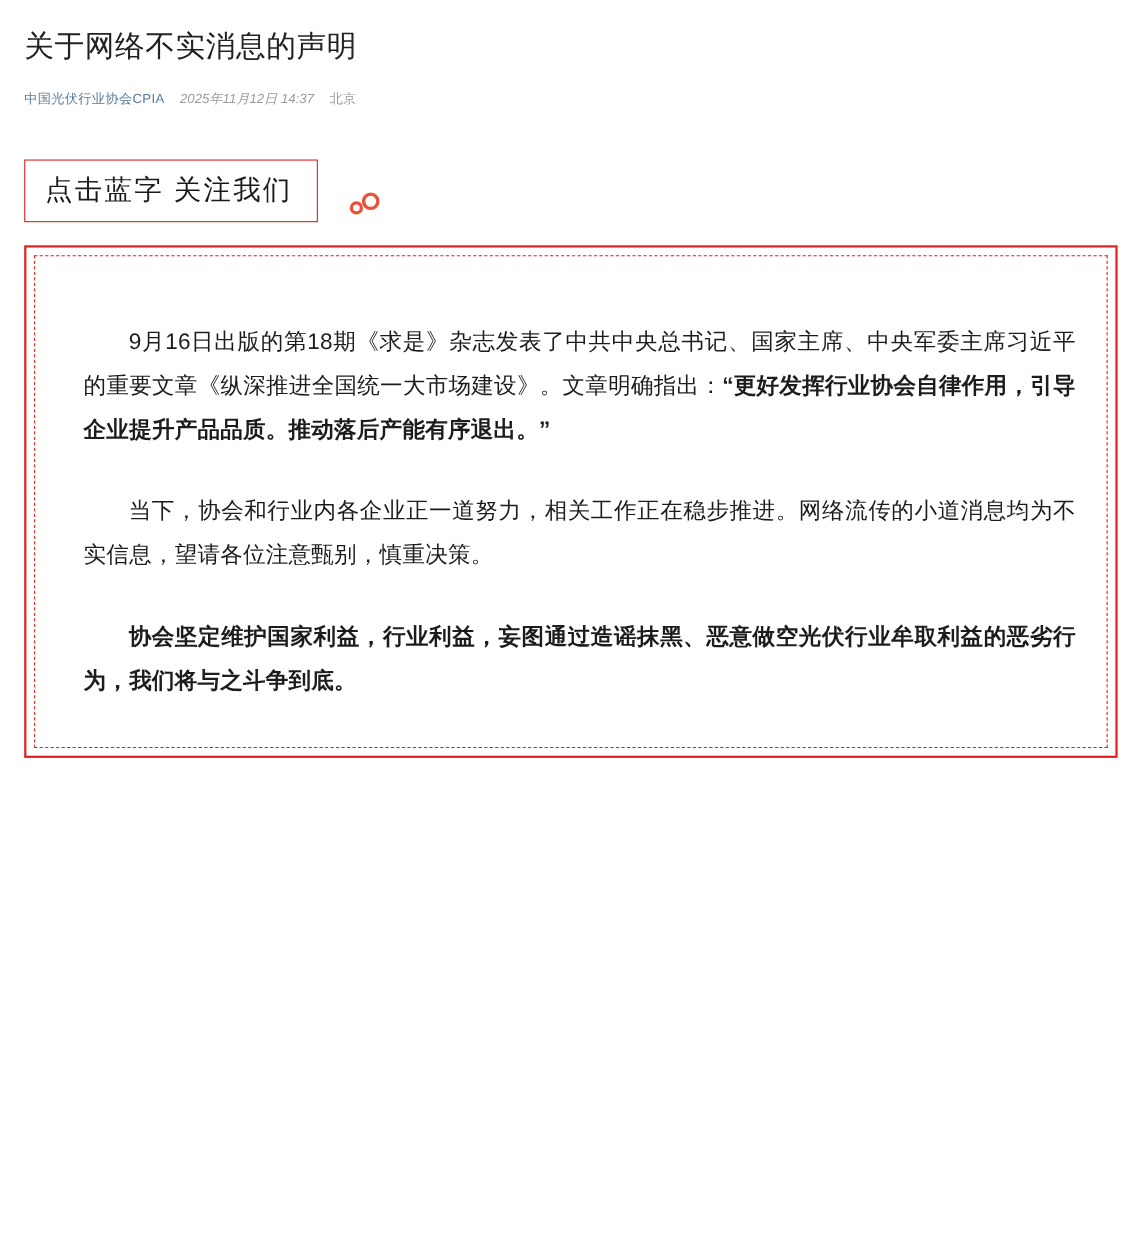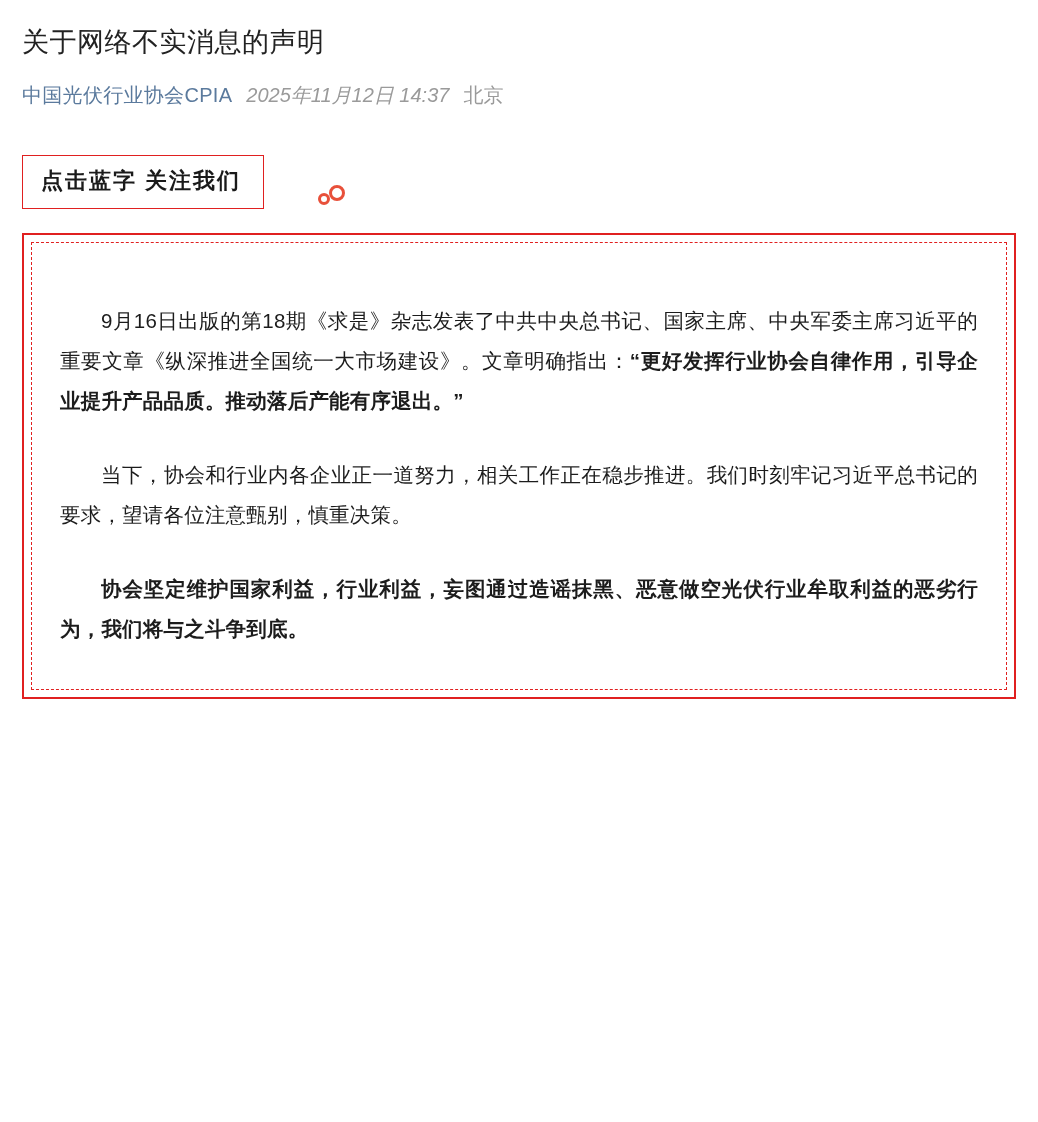--- a/index.html
+++ b/index.html
@@ -25,21 +25,21 @@
     font-weight: 400;
     color: #222222;
     margin: 4px 0 22px 0;
     letter-spacing: 0.5px;
   }
   .meta-row {
     display: flex;
     align-items: baseline;
     gap: 14px;
     margin-bottom: 46px;
-    font-size: 20px;
+    font-size: 12px;
   }
   .meta-account {
     color: #5b7a9d;
     letter-spacing: 0.3px;
   }
   .meta-date {
     color: #9a9a9a;
     font-style: italic;
   }
   .meta-location {
@@ -52,22 +52,22 @@
     margin: 0 0 22px 0;
     height: 56px;
   }
   .banner-box {
     display: inline-block;
     border: 1px solid #e02020;
     padding: 10px 22px 12px 18px;
     box-sizing: border-box;
   }
   .banner-text {
-    font-size: 22px;
-    font-weight: 700;
+    font-size: 25px;
+    font-weight: 400;
     color: #1a1a1a;
     letter-spacing: 2px;
     white-space: nowrap;
   }
   .banner-deco {
     position: absolute;
     left: 296px;
     top: 28px;
     width: 34px;
     height: 26px;
@@ -93,21 +93,21 @@
   }
   .content-inner {
     border: 1px dashed #e02020;
     padding: 58px 28px 40px 28px;
     box-sizing: border-box;
   }
   .para {
     font-size: 20.5px;
     line-height: 1.95;
     color: #1c1c1c;
-    margin: 0 0 34px 0;
+    margin: 0 0 34px 16px;
     text-indent: 2em;
     text-align: justify;
     letter-spacing: 0.2px;
   }
   .para:last-child { margin-bottom: 0; }
   .para.bold {
     font-weight: 700;
   }
   .para .b {
     font-weight: 700;
@@ -138,20 +138,20 @@
 
   <div class="content-outer">
     <div class="content-inner">
 
       <p class="para">
         <span>9月16日出版的第18期《求是》杂志发表了中共中央总书记、国家主席、中央军委主席习近平的重要文章《纵深推进全国统一大市场建设》。文章明确指出：</span><span class="b">“更好发挥行业协会自律作用，引导企业提升产品品质。推动落后产能有序退出。”</span>
       </p>
 
 
 
-      <p class="para">当下，协会和行业内各企业正一道努力，相关工作正在稳步推进。我们时刻牢记习近平总书记的要求，望请各位注意甄别，慎重决策。</p>
+      <p class="para">当下，协会和行业内各企业正一道努力，相关工作正在稳步推进。网络流传的小道消息均为不实信息，望请各位注意甄别，慎重决策。</p>
 
       <p class="para bold">协会坚定维护国家利益，行业利益，妄图通过造谣抹黑、恶意做空光伏行业牟取利益的恶劣行为，我们将与之斗争到底。</p>
 
     </div>
   </div>
 
 </div>
 
 </body></html>

